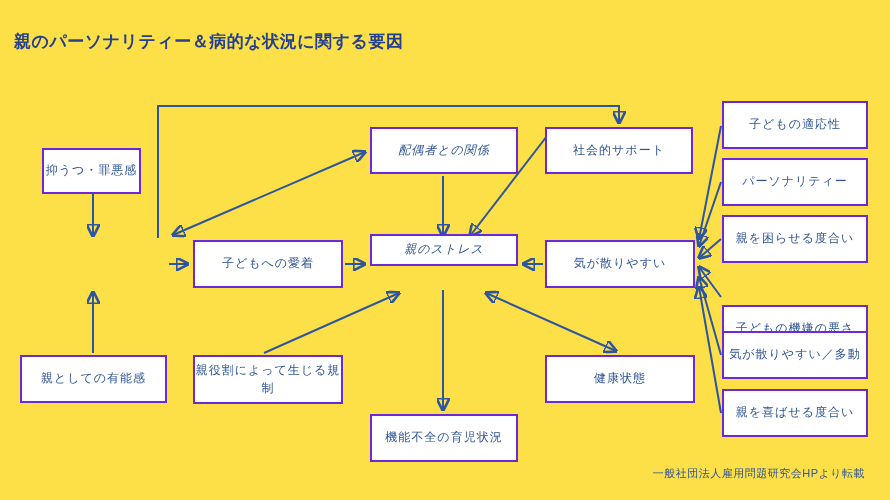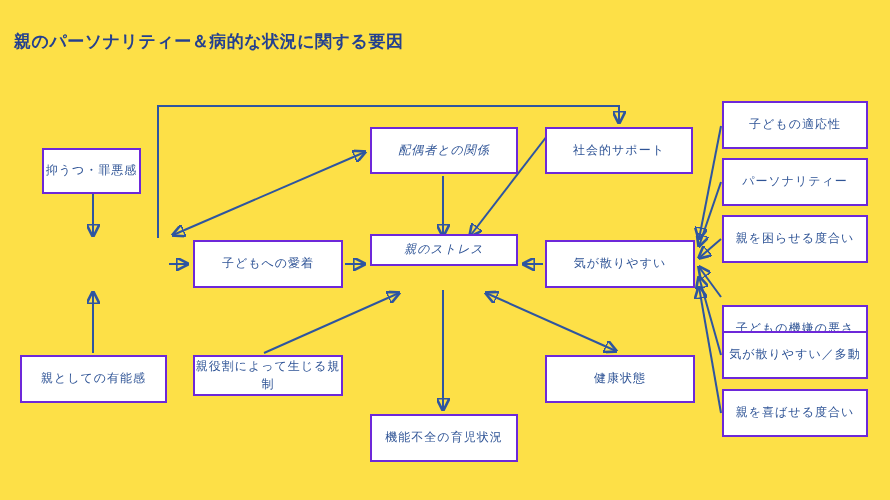--- a/index.html
+++ b/index.html
@@ -91,25 +91,26 @@
 
   <div class="node" style="left:42px;  top:125px; width:99px;  height:46px;margin-top:23px;">抑うつ・罪悪感</div>
   <div class="node" style="left:370px; top:127px; width:148px; height:47px;font-style:italic;">配偶者との関係</div>
   <div class="node" style="left:545px; top:127px; width:148px; height:47px;">社会的サポート</div>
 
   <div class="node" style="left:193px; top:240px; width:150px; height:48px;">子どもへの愛着</div>
   <div class="node" style="left:370px; top:234px; width:148px; height:32px;font-style:italic;">親のストレス</div>
   <div class="node" style="left:545px; top:240px; width:150px; height:48px;">気が散りやすい</div>
 
   <div class="node" style="left:20px;  top:355px; width:147px; height:48px;">親としての有能感</div>
-  <div class="node" style="left:193px; top:355px; width:150px; height:41px;">親役割によって生じる規制</div>
+  <div class="node" style="left:193px; top:355px; width:150px; height:49px;">親役割によって生じる規制</div>
   <div class="node" style="left:545px; top:355px; width:150px; height:48px;">健康状態</div>
   <div class="node" style="left:370px; top:414px; width:148px; height:48px;">機能不全の育児状況</div>
 
   <div class="node" style="left:722px; top:101px; width:146px; height:48px;">子どもの適応性</div>
   <div class="node" style="left:722px; top:158px; width:146px; height:48px;">パーソナリティー</div>
   <div class="node" style="left:722px; top:215px; width:146px; height:48px;">親を困らせる度合い</div>
   <div class="node" style="left:722px; top:273px; width:146px; height:48px;margin-top:32px;">子どもの機嫌の悪さ</div>
   <div class="node" style="left:722px; top:331px; width:146px; height:48px;">気が散りやすい／多動</div>
   <div class="node" style="left:722px; top:389px; width:146px; height:48px;">親を喜ばせる度合い</div>
 
+  <div id="source-caption">一般社団法人雇用問題研究会HPより転載</div>
 
 </div>
 
 </body></html>

